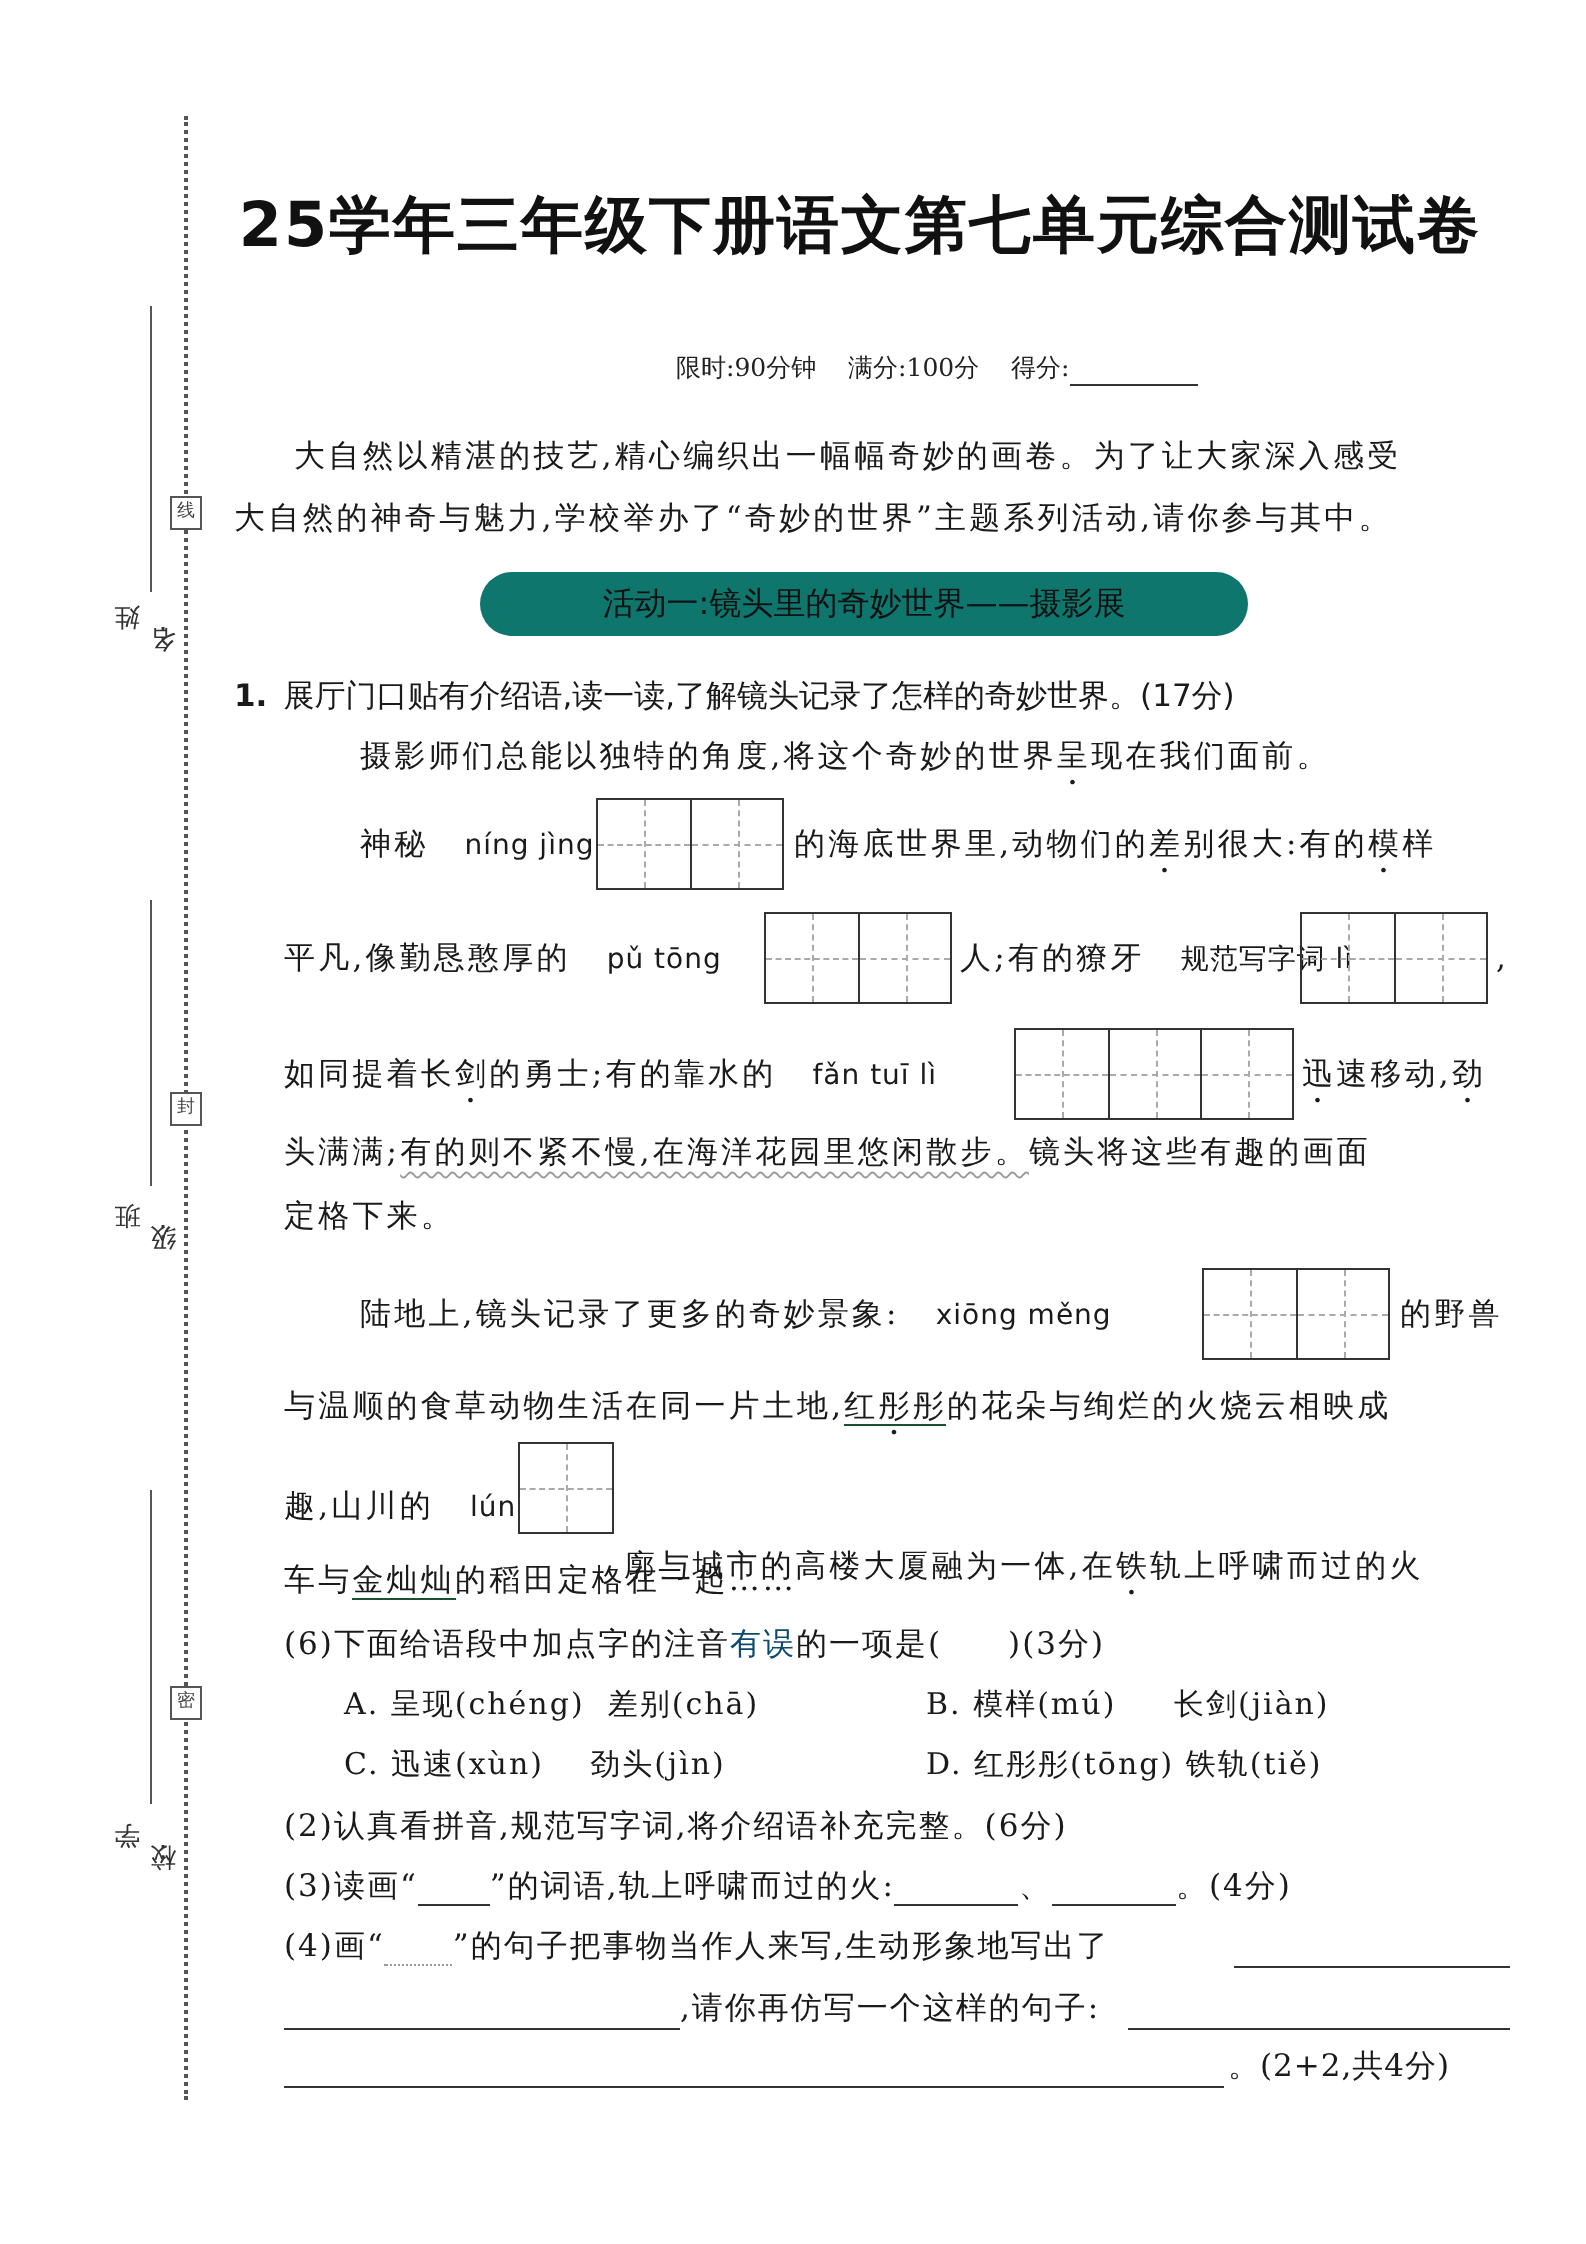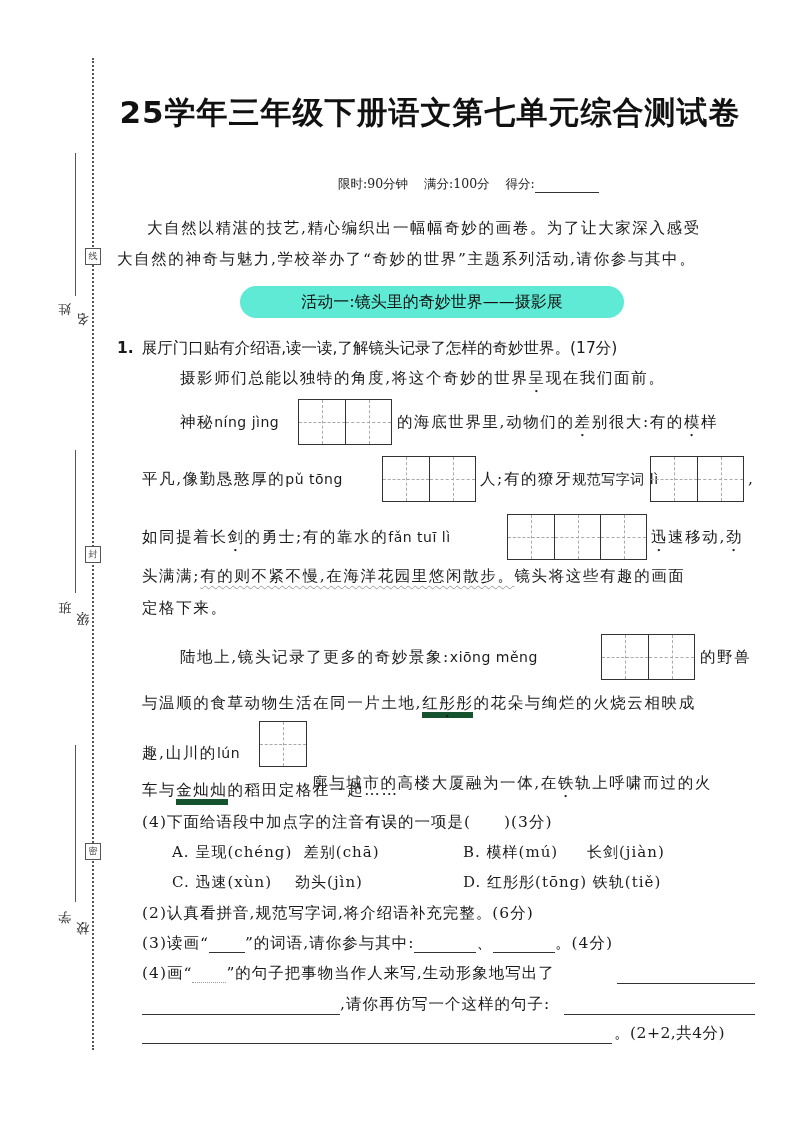--- a/index.html
+++ b/index.html
@@ -17,41 +17,41 @@
   .vline { position: absolute; left: 75px; width: 0; border-left: 1px solid #555; }
 
   .title { position: absolute; left: 0; width: 860px; top: 92px; text-align: center;
            font-family: "DejaVu Sans", sans-serif; font-size: 31px; font-weight: bold;
            letter-spacing: 1px; color: #111; }
   .meta { position: absolute; left: 338px; top: 176px; font-size: 12.5px; color: #222; }
   .meta .blank { display: inline-block; width: 64px; border-bottom: 1px solid #333; height: 12px; vertical-align: bottom; }
 
   .p { position: absolute; font-size: 15.5px; line-height: 20px; white-space: nowrap; letter-spacing: 1.6px; }
   .banner { position: absolute; left: 240px; top: 286px; width: 384px; height: 32px;
-            border-radius: 16px; background: #5eead4; text-align: center; line-height: 32px;
+            border-radius: 16px; background: #0f766e; text-align: center; line-height: 32px;
             font-family: "DejaVu Sans", sans-serif; font-size: 16px; color: #111; }
   .qtitle { position: absolute; left: 117px; top: 338px; font-family: "DejaVu Sans", sans-serif;
             font-size: 15.5px; white-space: nowrap; }
   .qtitle b { font-weight: bold; margin-right: 8px; }
 
-  .pinyin { font-family: "DejaVu Sans", sans-serif; font-size: 14px; letter-spacing: 0.5px; }
+  .pinyin { font-family: "DejaVu Sans", sans-serif; font-size: 14px; letter-spacing: 0.5px; margin-left: 18px; }
 
   
   .grid { position: absolute; display: flex; border: 1.5px solid #333; height: 46px; box-sizing: border-box; }
   .cell { width: 46px; height: 100%; box-sizing: border-box; position: relative; }
   .cell + .cell { border-left: 1.5px solid #333; }
   .cell::before { content: ""; position: absolute; left: 50%; top: 0; bottom: 0; border-left: 1px dashed #aaa; }
   .cell::after { content: ""; position: absolute; top: 50%; left: 0; right: 0; border-top: 1px dashed #aaa; }
 
   .dot { position: relative; }
   .dot::after { content: "•"; position: absolute; left: 50%; bottom: -9px; transform: translateX(-50%);
                 font-size: 8px; line-height: 8px; }
-  .uline { border-bottom: 6px solid #14532d; }
+  .uline { border-bottom: 1px solid #14532d; }
   .wavy { text-decoration: underline wavy #999; text-underline-offset: 4px; text-decoration-thickness: 1px; }
-  .red { color: #000000; }
+  .red { color: #0c4a6e; }
   .blankline { display: inline-block; border-bottom: 1px solid #333; height: 16px; vertical-align: bottom; }
   .hline { position: absolute; border-top: 1px solid #333; height: 0; }
   .opt { position: absolute; font-size: 15px; white-space: nowrap; letter-spacing: 1px; }
 </style>
 </head>
 <body>
 
 <div class="dotline"></div>
 
 <div class="vline" style="top:153px;height:143px;"></div>
@@ -152,39 +152,39 @@
   </div>
 <div class="p" style="left:312px;top:743px;margin-top:30px;">
   <span>廓与城市的高楼大厦融为一体,在</span><span class="dot">铁</span><span>轨上呼啸而过的火</span>
 </div>
 
 <div class="p" style="left:142px;top:780px;">
   <span>车与</span><span class="uline">金灿灿</span><span>的稻田定格在一起……</span>
 </div>
 
 <div class="p" style="left:142px;top:812px;letter-spacing:1px;">
-  <span>(4)下面给语段中加点字的注音</span><span class="red">有误</span><span>的一项是(　　)(3分)</span>
+  <span>(6)下面给语段中加点字的注音</span><span class="red">有误</span><span>的一项是(　　)(3分)</span>
 </div>
 <div class="opt" style="left:172px;top:843px;">
   <span>A.</span>&nbsp;<span>呈现(chéng)</span>&nbsp;&nbsp;<span>差别(chā)</span>
 </div>
 <div class="opt" style="left:463px;top:843px;text-align:center;">
   <span>B.</span>&nbsp;<span>模样(mú)</span>&nbsp;&nbsp;&nbsp;&nbsp;&nbsp;<span>长剑(jiàn)</span>
 </div>
 <div class="opt" style="left:172px;top:873px;">
   <span>C.</span>&nbsp;<span>迅速(xùn)</span>&nbsp;&nbsp;&nbsp;&nbsp;<span>劲头(jìn)</span>
 </div>
 <div class="opt" style="left:463px;top:873px;">
   <span>D.</span>&nbsp;<span>红彤彤(tōng)</span>&nbsp;<span>铁轨(tiě)</span>
 </div>
 
 <div class="p" style="left:142px;top:903px;letter-spacing:1px;">(2)认真看拼音,规范写字词,将介绍语补充完整。(6分)</div>
 
 <div class="p" style="left:142px;top:933px;letter-spacing:1px;">
-  <span>(3)读画“</span><span class="blankline" style="width:36px;"></span><span>”的词语,请你参与其中:</span><span class="blankline" style="width:62px;"></span><span>、</span><span class="blankline" style="width:62px;"></span><span>。(4分)</span>
+  <span>(3)读画“</span><span class="blankline" style="width:36px;"></span><span>”的词语,轨上呼啸而过的火:</span><span class="blankline" style="width:62px;"></span><span>、</span><span class="blankline" style="width:62px;"></span><span>。(4分)</span>
 </div>
 
 <div class="p" style="left:142px;top:963px;letter-spacing:1px;">
   <span>(4)画“</span><span style="display:inline-block;width:34px;height:16px;border-bottom:1px dotted #999;vertical-align:bottom;"></span><span>”的句子把事物当作人来写,生动形象地写出了</span>
 </div>
 <div class="hline" style="left:617px;top:983px;width:138px;"></div>
 <div class="hline" style="left:142px;top:1014px;width:198px;"></div>
 <div class="p" style="left:340px;top:994px;letter-spacing:1px;">,请你再仿写一个这样的句子:</div>
 <div class="hline" style="left:564px;top:1014px;width:191px;"></div>
 <div class="hline" style="left:142px;top:1043px;width:470px;"></div>

